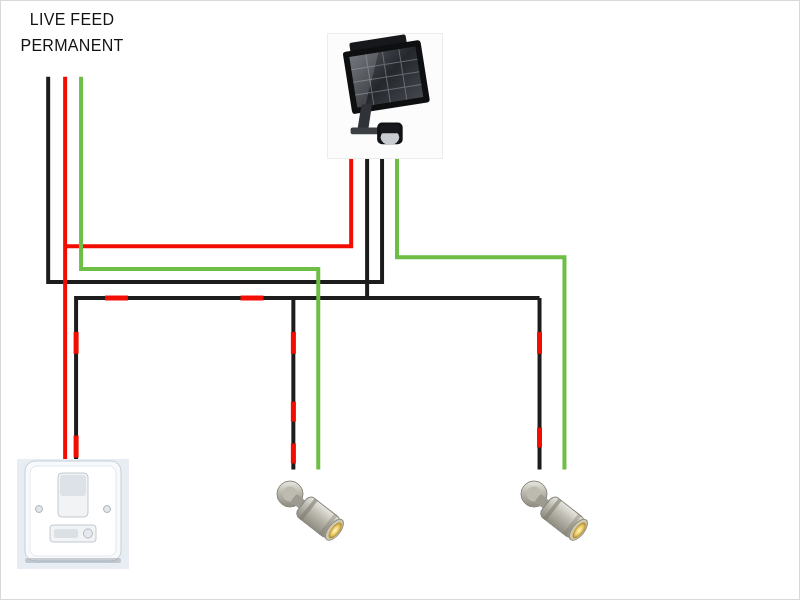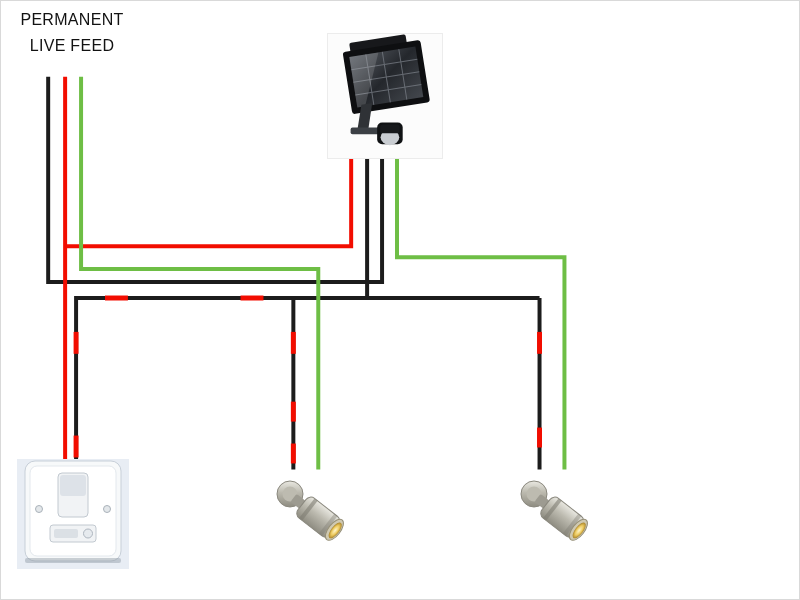--- a/index.html
+++ b/index.html
@@ -43,22 +43,22 @@
       <polyline points="75,332 75,354" fill="none" stroke="#f20d00" stroke-width="5"></polyline>
       <polyline points="75,436 75,458" fill="none" stroke="#f20d00" stroke-width="5"></polyline>
       <polyline points="293,332 293,354" fill="none" stroke="#f20d00" stroke-width="5"></polyline>
       <polyline points="293,402 293,422" fill="none" stroke="#f20d00" stroke-width="5"></polyline>
       <polyline points="293,444 293,464" fill="none" stroke="#f20d00" stroke-width="5"></polyline>
       <polyline points="540,332 540,354" fill="none" stroke="#f20d00" stroke-width="5"></polyline>
       <polyline points="540,428 540,448" fill="none" stroke="#f20d00" stroke-width="5"></polyline>
     </svg>
 
   <div class="feed-label">
+    <span>LIVE FEED</span>
     <span>PERMANENT</span>
-    <span>LIVE FEED</span>
   </div>
 
   <div class="component photo-frame" aria-label="PIR halogen floodlight" style="left: 326px; top: 32px; width: 116px; height: 126px;">
     <svg viewBox="0 0 116 126">
       <defs>
         <linearGradient id="flg" x1="0" y1="0" x2="1" y2="1">
           <stop offset="0" stop-color="#5a5f66"></stop>
             <stop offset="0.5" stop-color="#24272c"></stop>
             <stop offset="1" stop-color="#44484e"></stop>
         </linearGradient>

